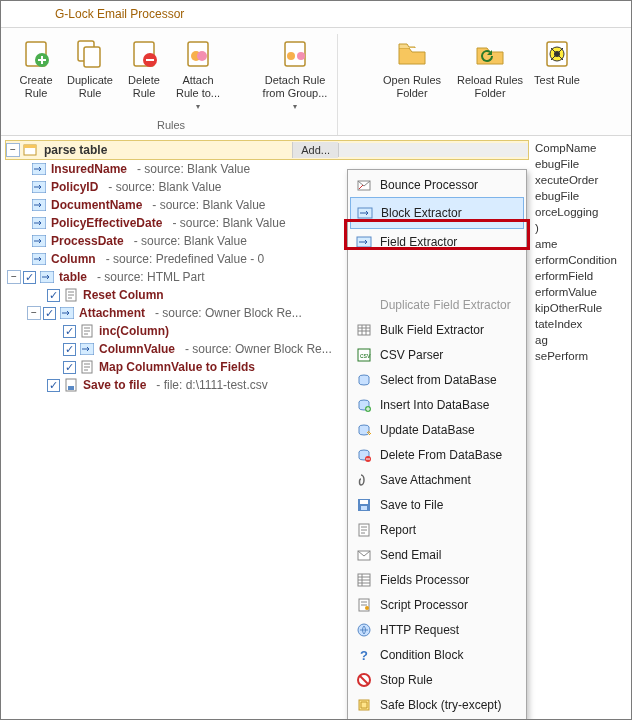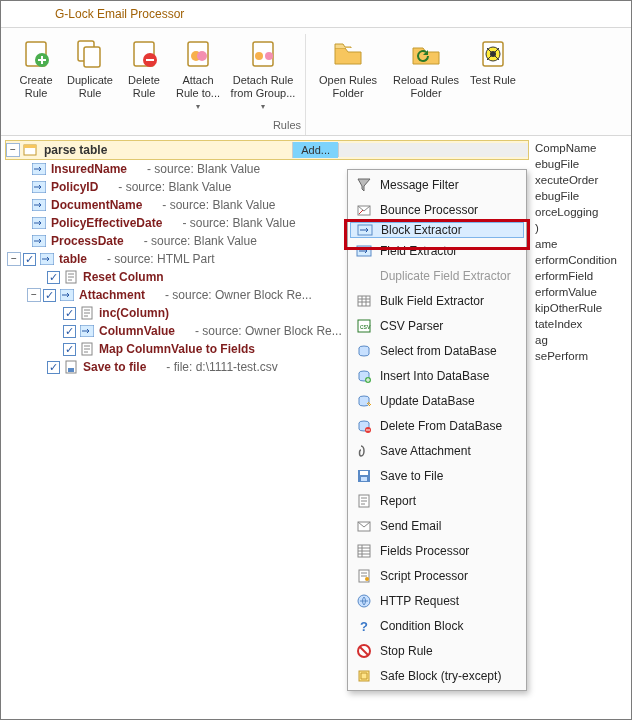--- a/index.html
+++ b/index.html
@@ -41,29 +41,29 @@
     flex-direction: column;
     align-items: center;
     width: 54px;
     padding: 4px 2px;
     text-align: center;
     cursor: pointer;
     font-size: 11px;
     line-height: 13px;
     color: #333;
   }
-  .rbtn.wide { width: 76px; }
+  .rbtn.wide { width: 76px; margin-left: 32px; }
   .rbtn.wide2 { width: 80px; }
   .rbtn svg { width: 32px; height: 32px; margin-bottom: 4px; }
   .group-label {
     font-size: 11px;
     color: #666;
     padding-top: 2px;
     width: 100%;
-    text-align: right;
+    text-align: center;
   }
   .workspace {
     display: flex;
     height: calc(100% - 156px);
     position: relative;
   }
   .tree {
     flex: 1;
     padding: 4px 0 0 4px;
     overflow: hidden;
@@ -76,21 +76,21 @@
     border: 1px solid #e0c870;
     height: 20px;
     margin-right: 4px;
   }
   .tree-root-row .name {
     font-weight: bold;
     flex: 1;
     padding-left: 2px;
   }
   .add-btn {
-    background: #7dd3fc;
+    background: #e5e5e5;
     border-left: 1px solid #ccc;
     padding: 2px 8px;
     font-size: 11px;
     cursor: pointer;
   }
   .invisible-trail {
     background: #eee;
     width: 190px;
     border-left: 1px solid #ccc;
   }
@@ -121,21 +121,21 @@
   .chk {
     width: 13px; height: 13px;
     border: 1px solid #5a8ac6;
     display: inline-flex; align-items: center; justify-content: center;
     margin-right: 3px;
     color: #2a5aa6;
     font-size: 11px;
     background: #fff;
   }
   .row-name { font-weight: bold; color: #7f1d1d; }
-  .row-meta { color: #666; padding-left: 20px; }
+  .row-meta { color: #666; padding-left: 10px; }
   .side {
     width: 98px;
     padding: 4px 2px;
     font-size: 11.5px;
     color: #333;
     line-height: 16px;
   }
   
   .popup {
     position: absolute;
@@ -150,30 +150,30 @@
   }
   .popup-item {
     display: flex;
     align-items: center;
     height: 25px;
     padding: 0 6px 0 4px;
     cursor: pointer;
     font-size: 12px;
     color: #222;
   }
-  .popup-item.disabled { color: #999; cursor: default; }
+  .popup-item.disabled { color: #999; cursor: default; margin-top: 38px; }
   .popup-item .micon {
     width: 20px; height: 18px;
     display: inline-flex; align-items:center; justify-content:center;
     margin-right: 6px;
   }
   .popup-item.highlighted {
     background: #d9ecff;
     border: 1px solid #7eb4ea;
-    height: 16px;
+    height: 32px;
   }
   .highlight-box {
     position: absolute;
     border: 3px solid #c00010;
     left: 343px;
     top: 218px;
     width: 186px;
     height: 31px;
     z-index: 60;
     pointer-events: none;
@@ -324,20 +324,31 @@
     <div class="tree-row">
         <span class="spacer1"></span>
         <span class="node-icon">
           <svg width="14" height="12">
             <rect width="14" height="12" fill="#d5ecff" stroke="#5a8ac6"></rect>
             <path d="M2 6 h7 M9 6 l-2 -2 M9 6 l-2 2" stroke="#2a5aa6"></path>
           </svg>
         </span>
         <span class="row-name">ProcessDate</span>
         <span class="row-meta"> - source: Blank Value</span>
+      </div>
+    <div class="tree-row">
+        <span class="spacer1"></span>
+        <span class="node-icon">
+          <svg width="14" height="12">
+            <rect width="14" height="12" fill="#d5ecff" stroke="#5a8ac6"></rect>
+            <path d="M2 6 h7 M9 6 l-2 -2 M9 6 l-2 2" stroke="#2a5aa6"></path>
+          </svg>
+        </span>
+        <span class="row-name">Column</span>
+        <span class="row-meta"> - source: Predefined Value - 0</span>
       </div>
 
     <div class="tree-row">
         <span class="spacer0"></span>
         <span class="expander">−</span>
         <span class="chk">✓</span>
         <span class="node-icon">
           <svg width="14" height="12">
             <rect width="14" height="12" fill="#d5ecff" stroke="#5a8ac6"></rect>
             <path d="M2 6 h7 M9 6 l-2 -2 M9 6 l-2 2" stroke="#2a5aa6"></path>
@@ -437,28 +448,20 @@
     <div>tateIndex</div>
     <div>ag</div>
     <div>sePerform</div>
   </div>
 </div>
 
 <div class="popup" id="popup">
     <div class="popup-item">
       <span class="micon">
         <svg width="16" height="16">
-          <path d="M2 2 L14 2 L8 9 L8 14 L6 12 L6 9 Z" fill="#bbb" stroke="#666"></path>
-        </svg>
-      </span>
-      <span>Message Filter</span>
-    </div>
-    <div class="popup-item">
-      <span class="micon">
-        <svg width="16" height="16">
           <rect x="2" y="4" width="12" height="9" fill="#fff" stroke="#888"></rect>
           <path d="M2 4 L8 9 L14 4" stroke="#888" fill="none"></path>
           <path d="M3 12 l4 -4" stroke="#c33"></path>
         </svg>
       </span>
       <span>Bounce Processor</span>
     </div>
     <div class="popup-item highlighted">
       <span class="micon">
         <svg width="16" height="16">

